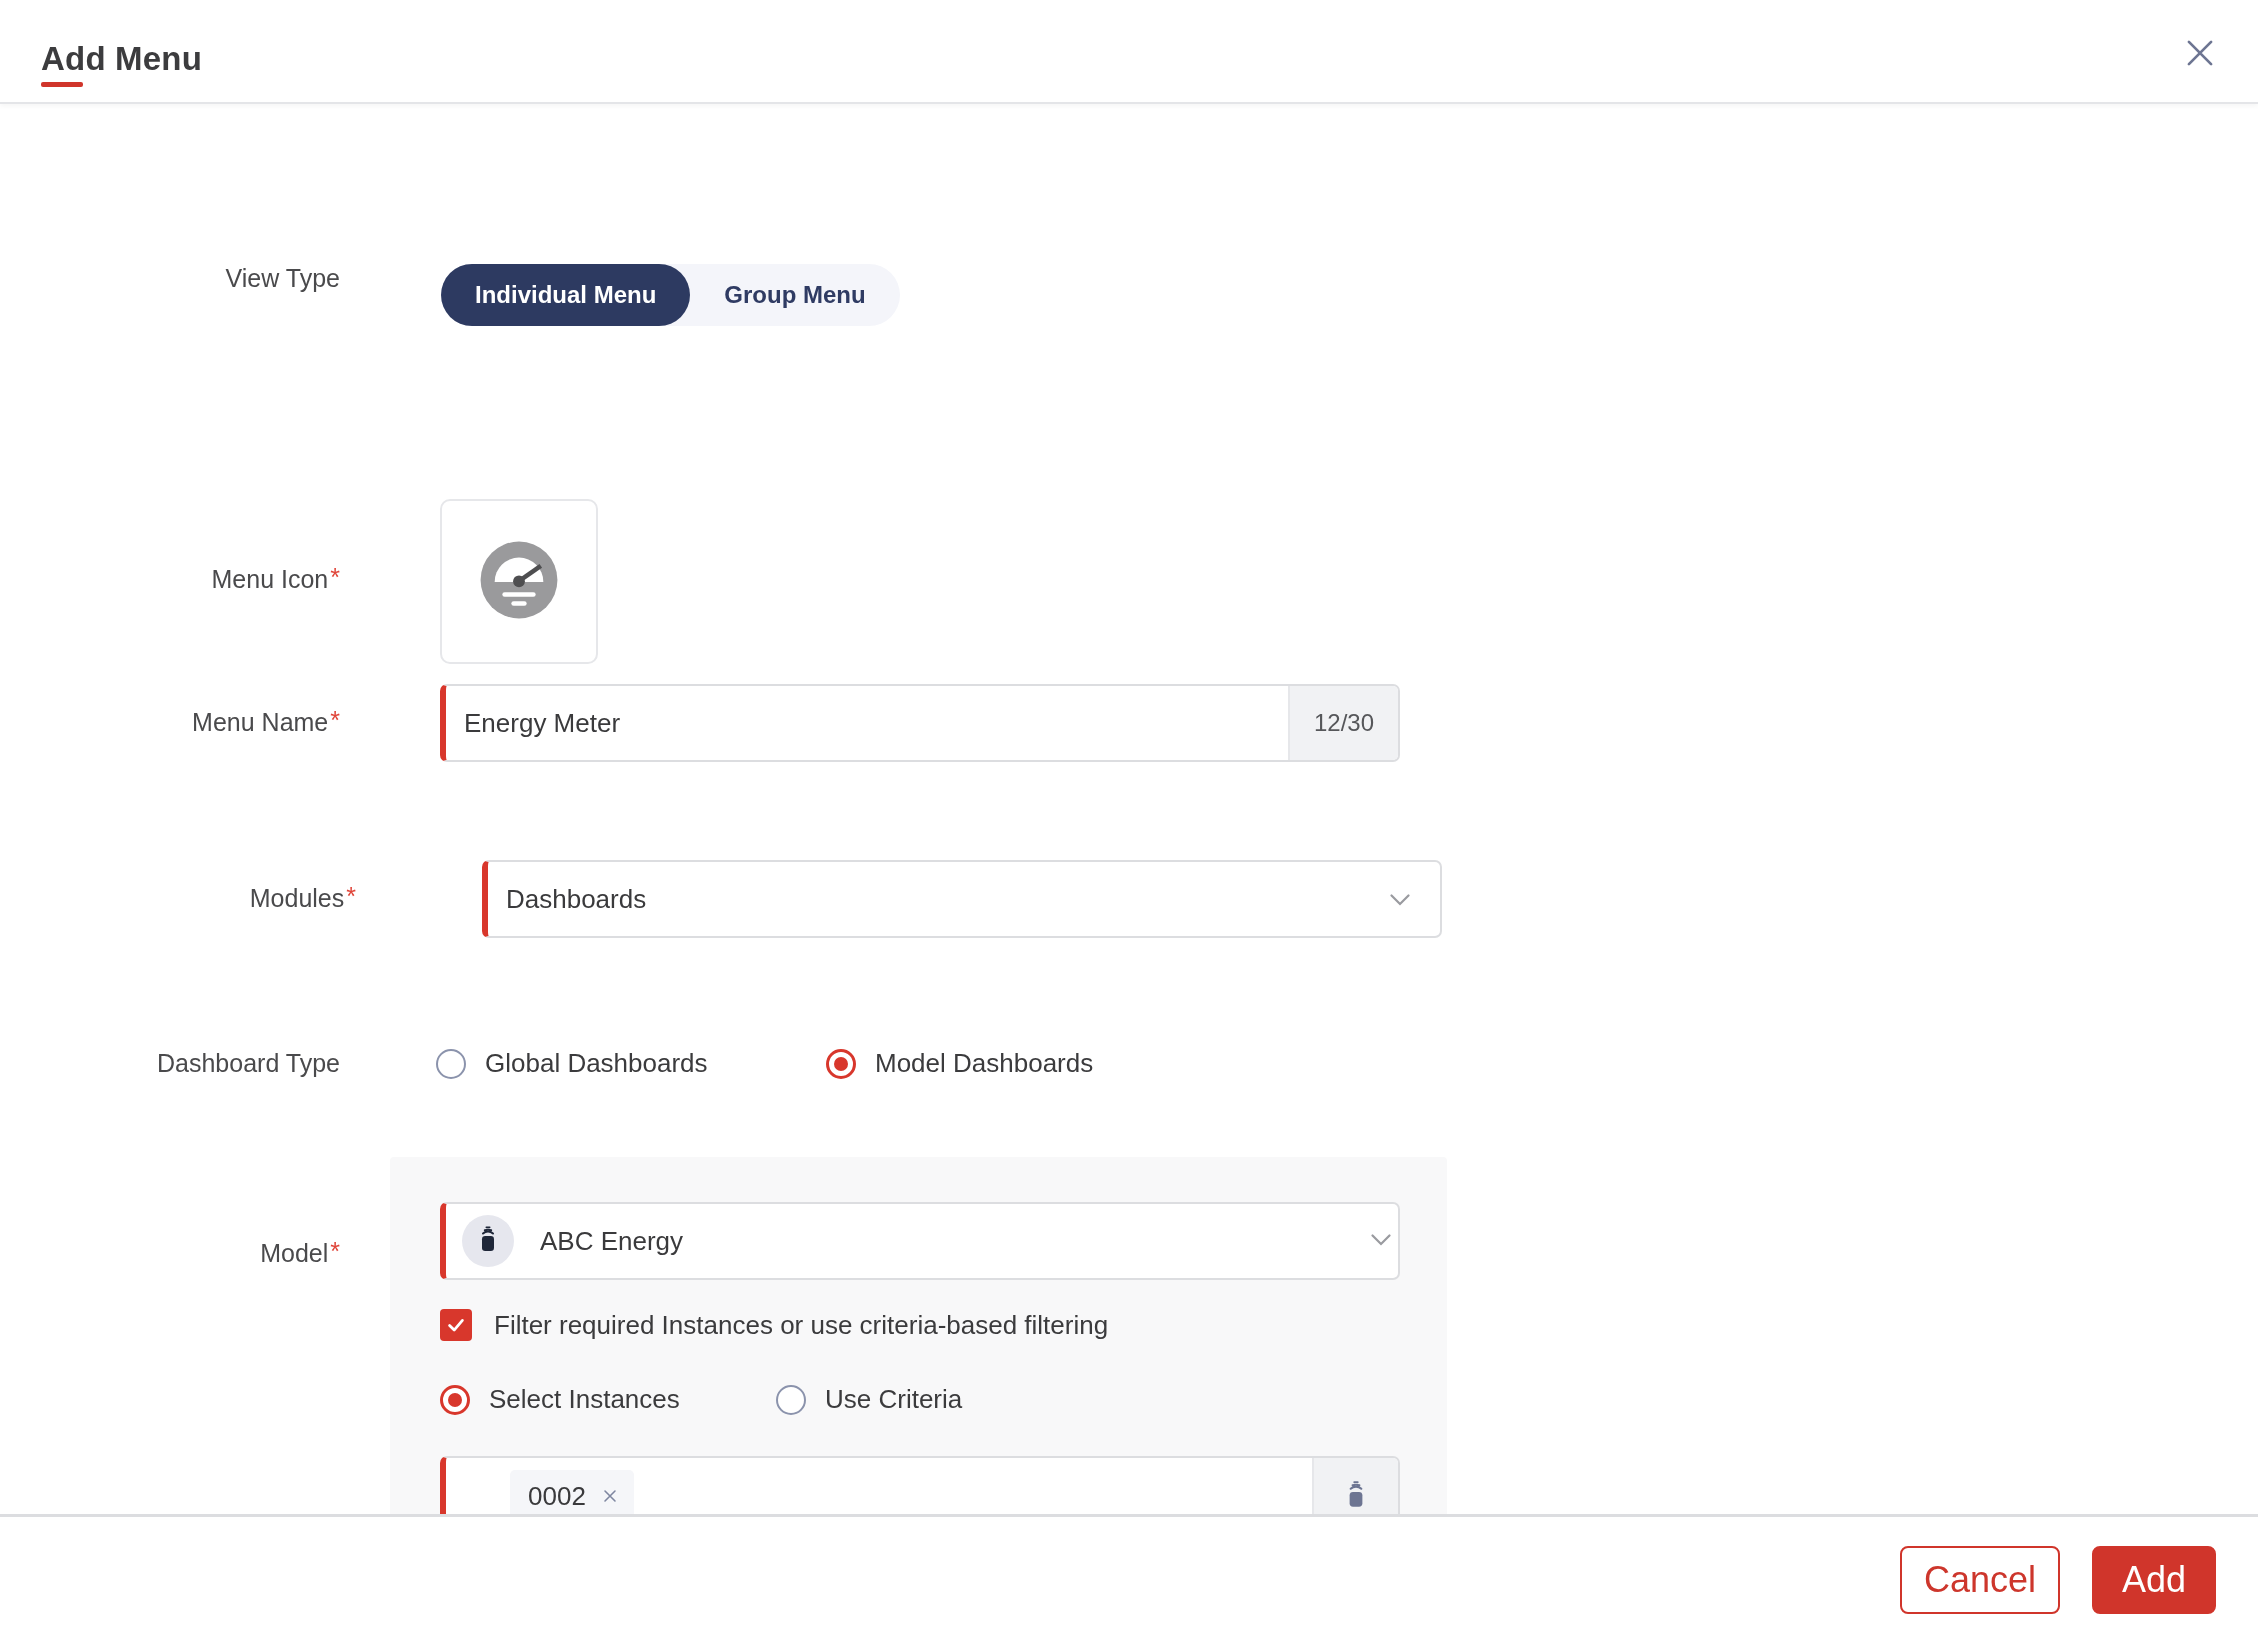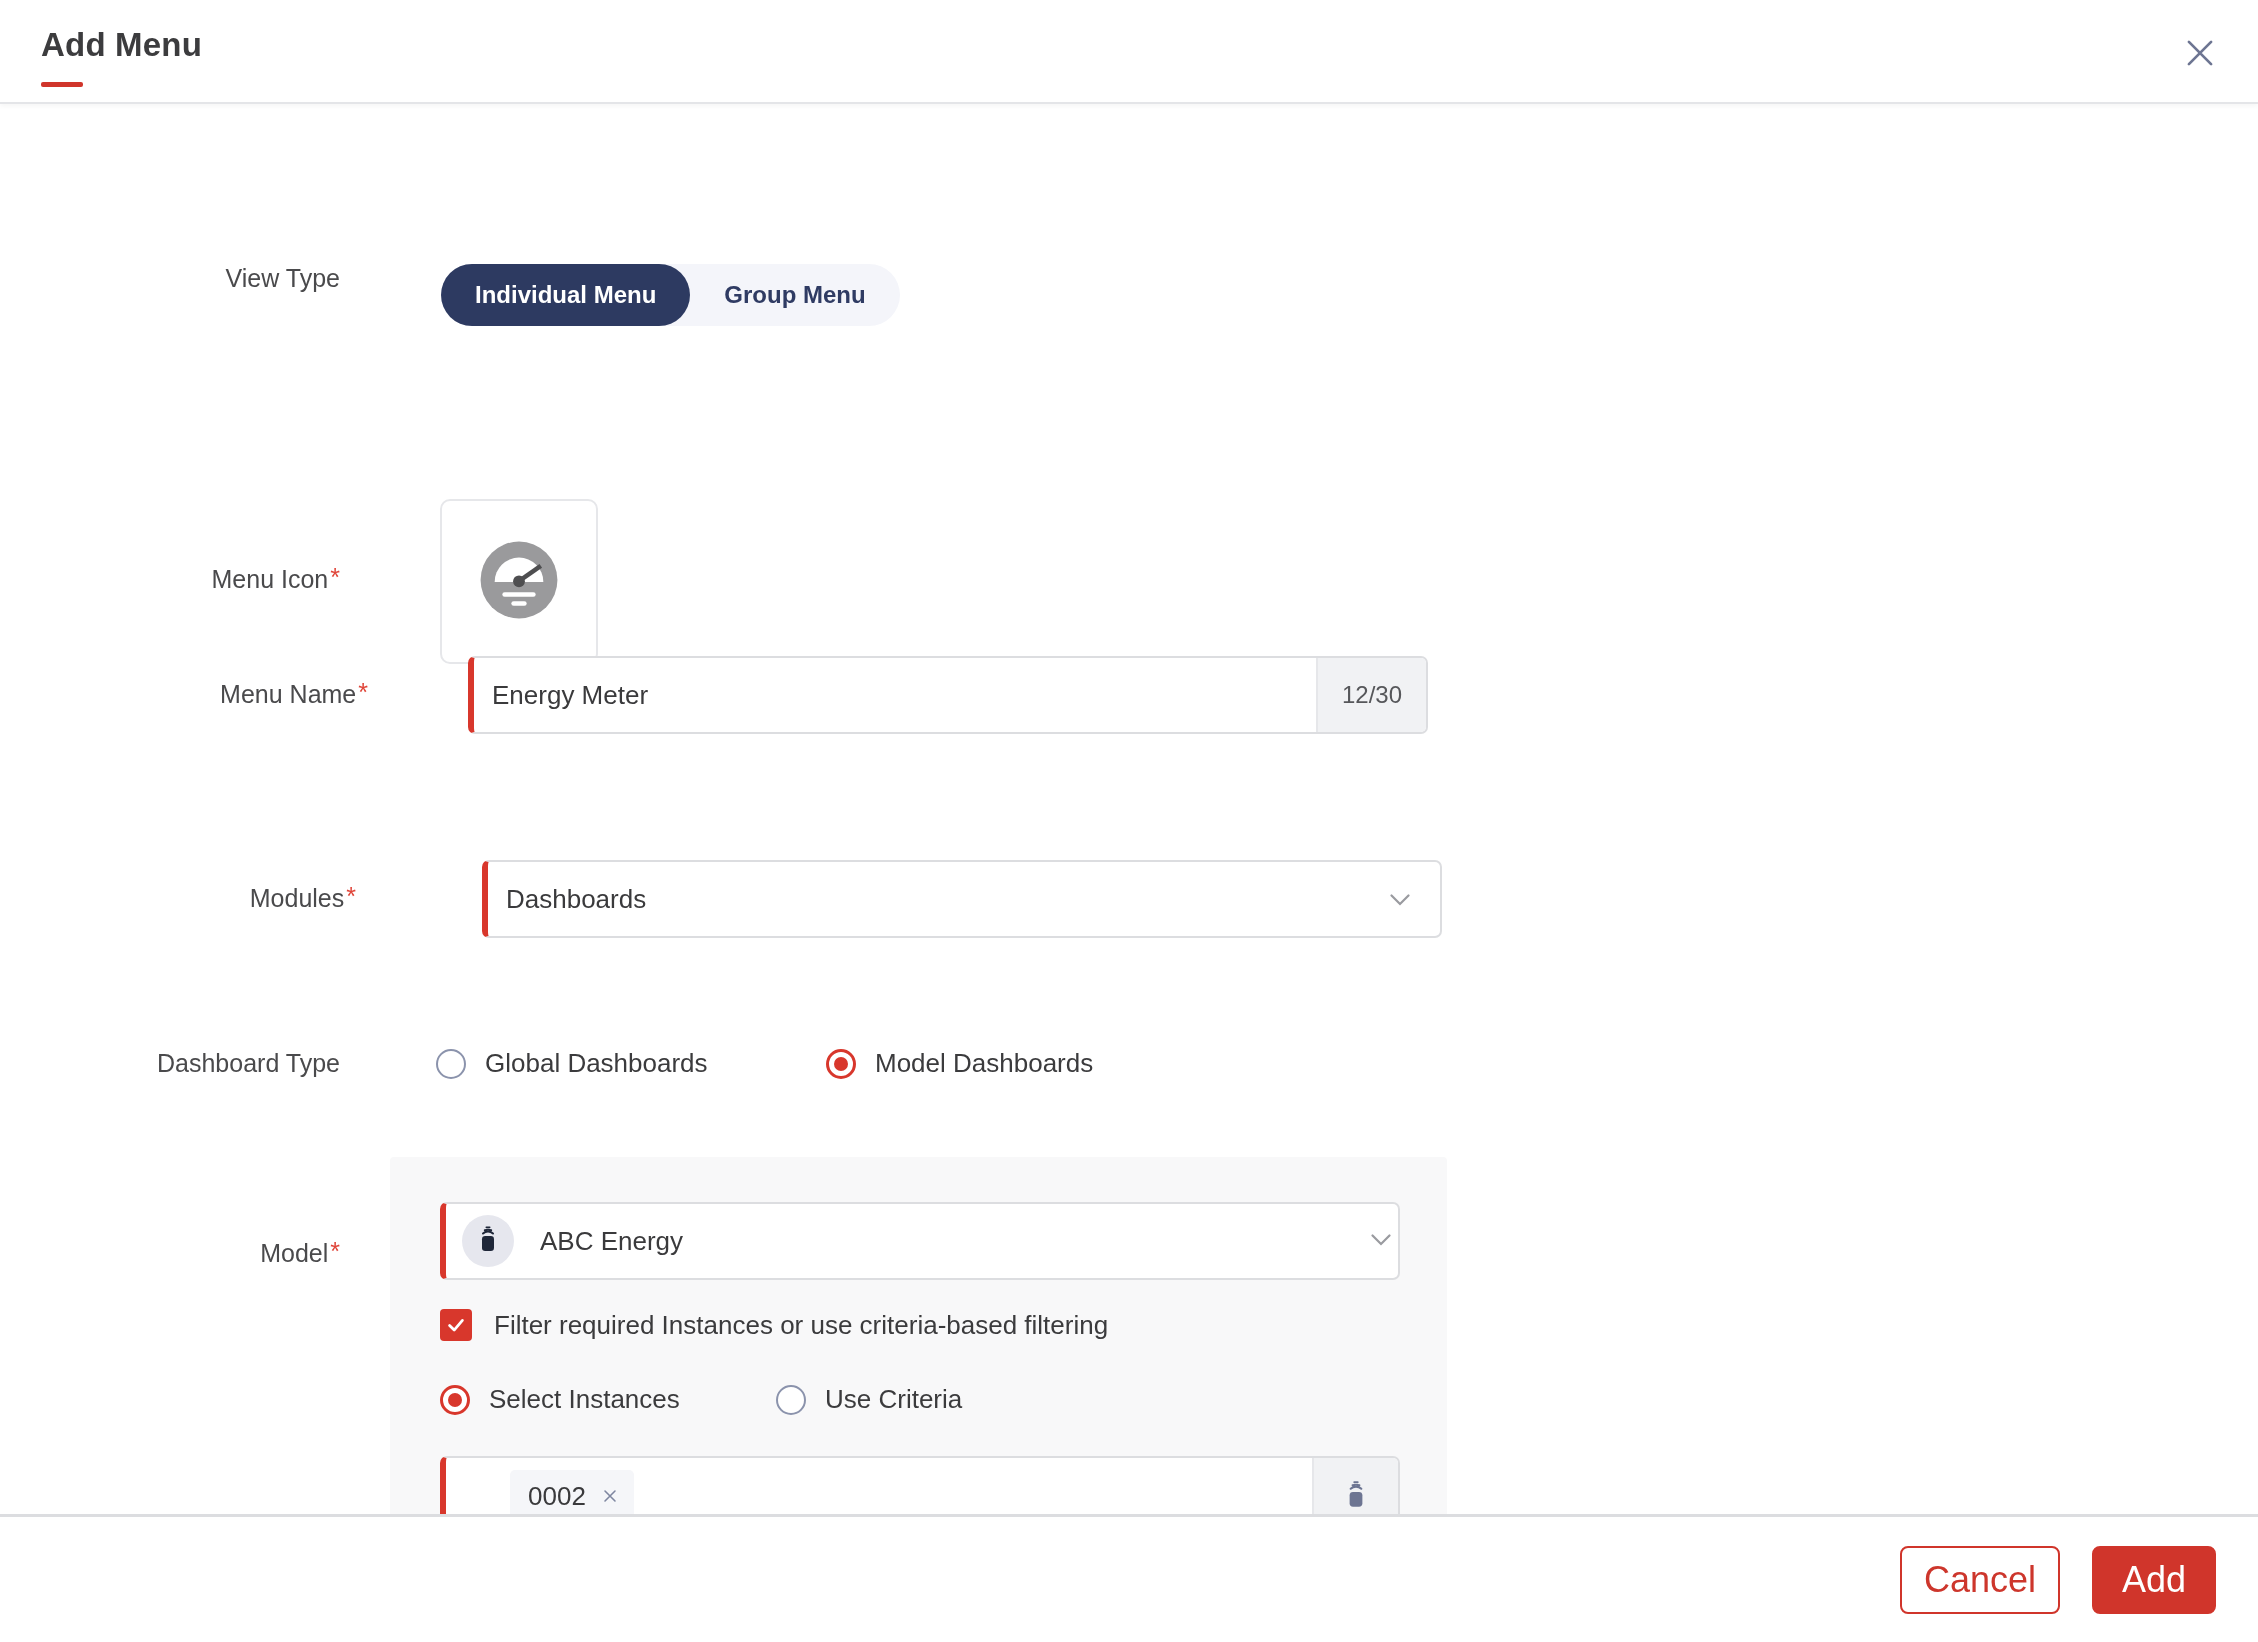--- a/index.html
+++ b/index.html
@@ -11,21 +11,21 @@
   }
   .dialog { position: relative; width: 2258px; height: 1642px; background: #fff; display: flex; flex-direction: column; }
 
   
   .dlg-header {
     position: relative; height: 104px; flex: 0 0 104px;
     border-bottom: 2px solid #e4e5e8;
     box-shadow: 0 2px 5px rgba(0,0,0,.045);
   }
   .dlg-title {
-    position: absolute; left: 41px; top: 26px;
+    position: absolute; left: 41px; top: 40px;
     font-size: 33px; font-weight: bold; color: #3c3c3e; letter-spacing: .2px;
   }
   .title-underline {
     position: absolute; left: 41px; top: 82px;
     width: 42px; height: 5px; background: #d0352b; border-radius: 2px;
   }
   .close-btn {
     position: absolute; right: 30px; top: 25px;
     width: 56px; height: 56px; display: flex; align-items: center; justify-content: center;
     cursor: pointer; border-radius: 4px;
@@ -79,21 +79,21 @@
   .field .counter {
     height: 100%; width: 110px; flex: 0 0 110px;
     background: #f1f2f4; border-left: 2px solid #e6e7ea;
     display: flex; align-items: center; justify-content: center;
     font-size: 24px; color: #56575a;
   }
   .field .chev {
     flex: 0 0 80px; display: flex; align-items: center; justify-content: center;
     cursor: pointer;
   }
-  .row-menuname { left: 0px; top: 552px; padding-left: 28px; }
+  .row-menuname { left: 0px; top: 580px; }
   .row-modules  { left: 16px; top: 756px; gap: 26px; }
 
   
   .row-dashtype { left: 0px; top: 944px; align-items: center; }
   .radio-group { margin-left: 96px; display: flex; align-items: center; }
   .radio-opt { display: flex; align-items: center; cursor: pointer; }
   .radio-opt + .radio-opt { margin-left: 0px; }
   .radio {
     width: 30px; height: 30px; border-radius: 50%;
     border: 2.5px solid #8b93ac; background: #fff;

